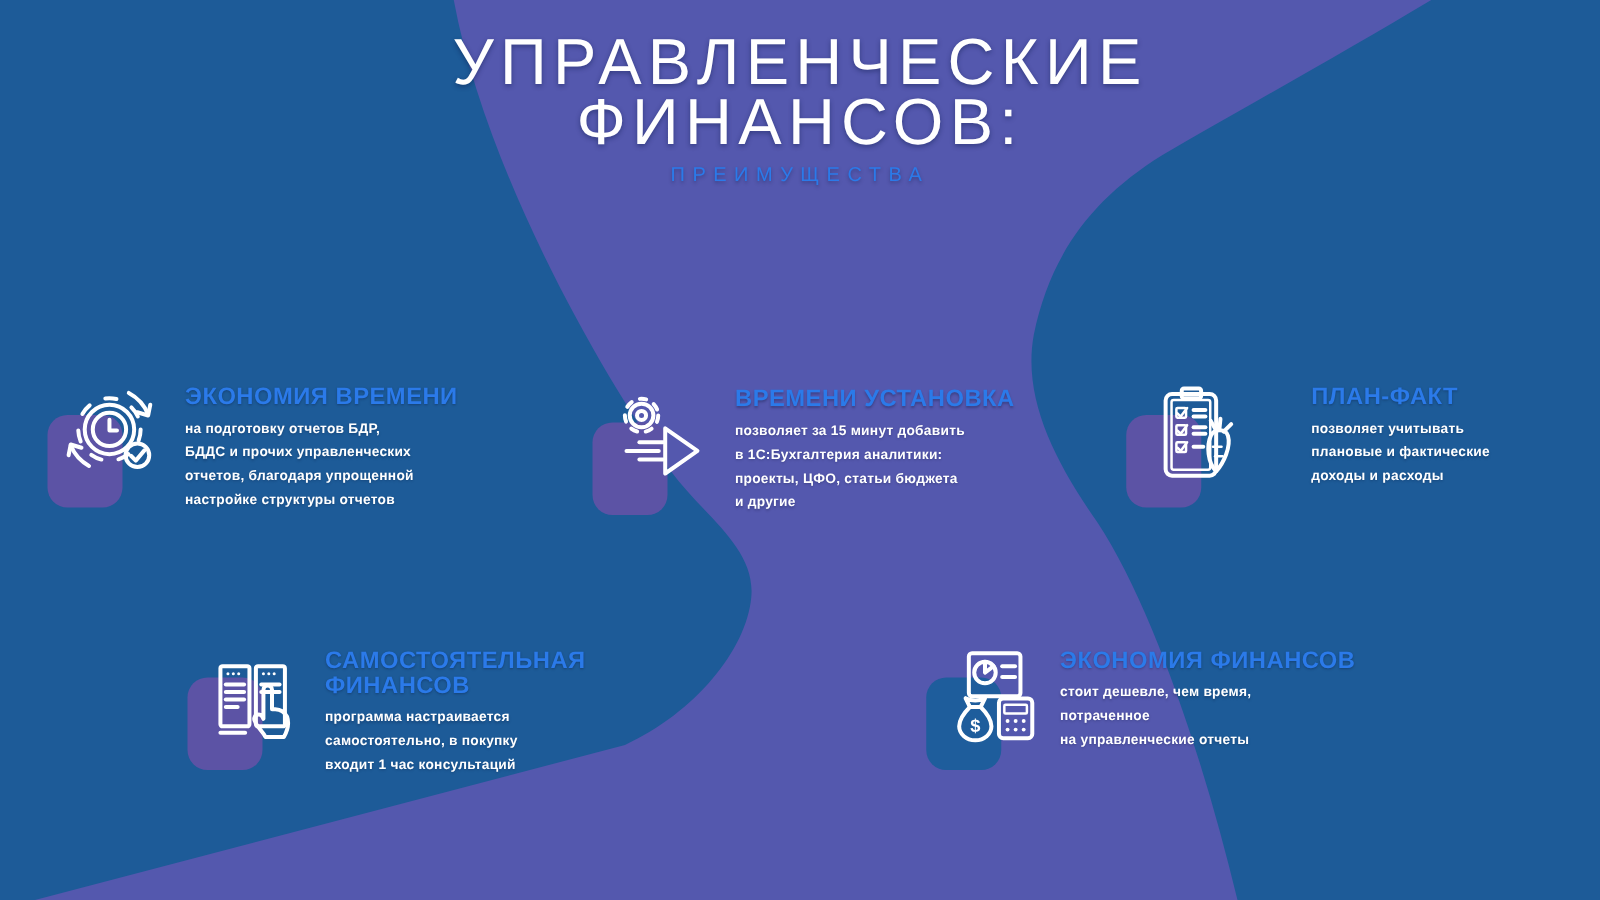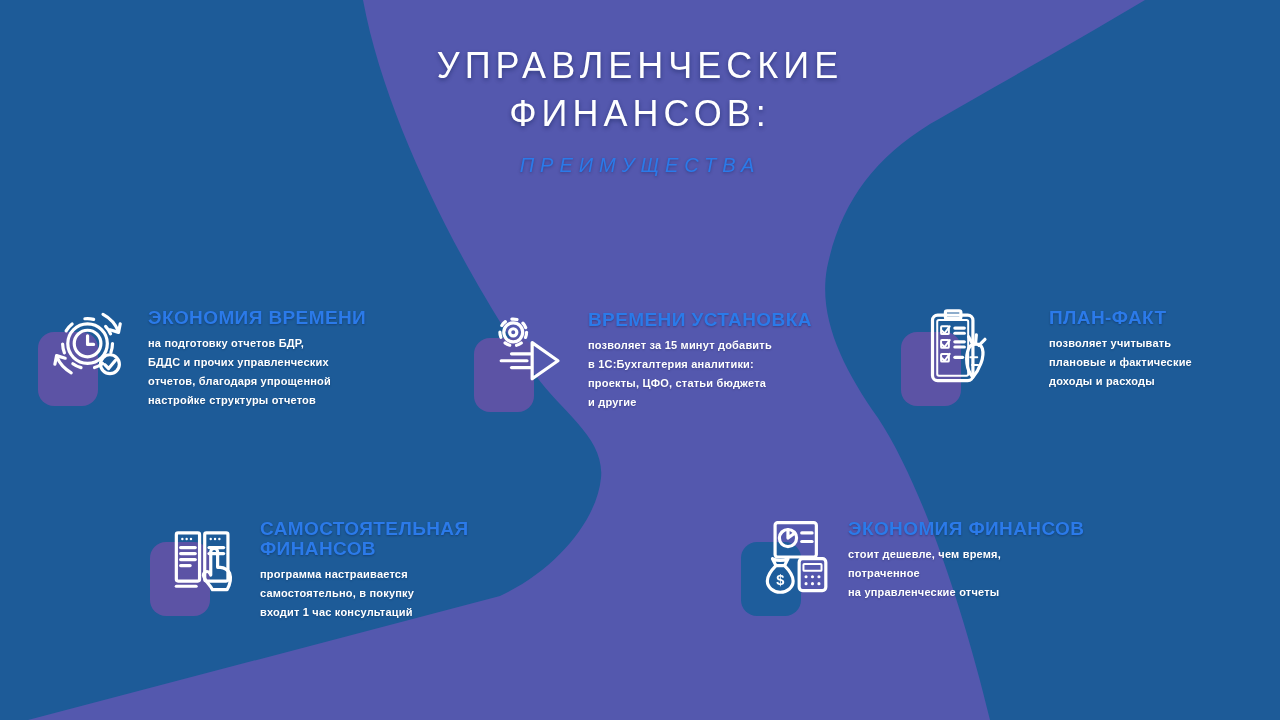--- a/index.html
+++ b/index.html
@@ -10,33 +10,32 @@
     background:var(--background,#1d5b98);
     font-family:"Liberation Sans", sans-serif;
     -webkit-font-smoothing:antialiased;
   }
   .bg{position:absolute;left:0;top:0;width:1280px;height:720px;display:block;}
   .header{
     position:absolute;left:0;top:26px;width:1280px;
     text-align:center;color:#fff;
   }
   .title{
-    margin:16px;
-    font-size:36px;font-weight:400;line-height:48px;
+    margin:0;
+    font-size:52px;font-weight:400;line-height:48px;
     letter-spacing:5px;
     color:#ffffff;
     text-shadow:0 2px 4px rgba(10,25,70,.45);
   }
   .subtitle{
     margin:8px 0 0 0;
-    font-size:20px;font-weight:400;line-height:22px;
+    font-size:16px;font-weight:400;line-height:22px;
     letter-spacing:6px;
     color:var(--accent,#2b7ae9);
     text-shadow:0 1px 3px rgba(5,20,60,.35);
-    font-style:italic;
   }
   .feature{position:absolute;display:block;}
   .icon-wrap{position:absolute;width:112px;height:112px;left:0;top:0;}
   .plate{
     position:absolute;left:2px;top:30px;width:60px;height:74px;
     border-radius:16px;
     background:var(--plate-purple,#5c53a5);
   }
   .feature.plate-blue .plate{background:var(--plate-blue,#1e5d9c);}
   .icon-svg{position:absolute;left:12px;top:2px;width:86px;height:86px;}

